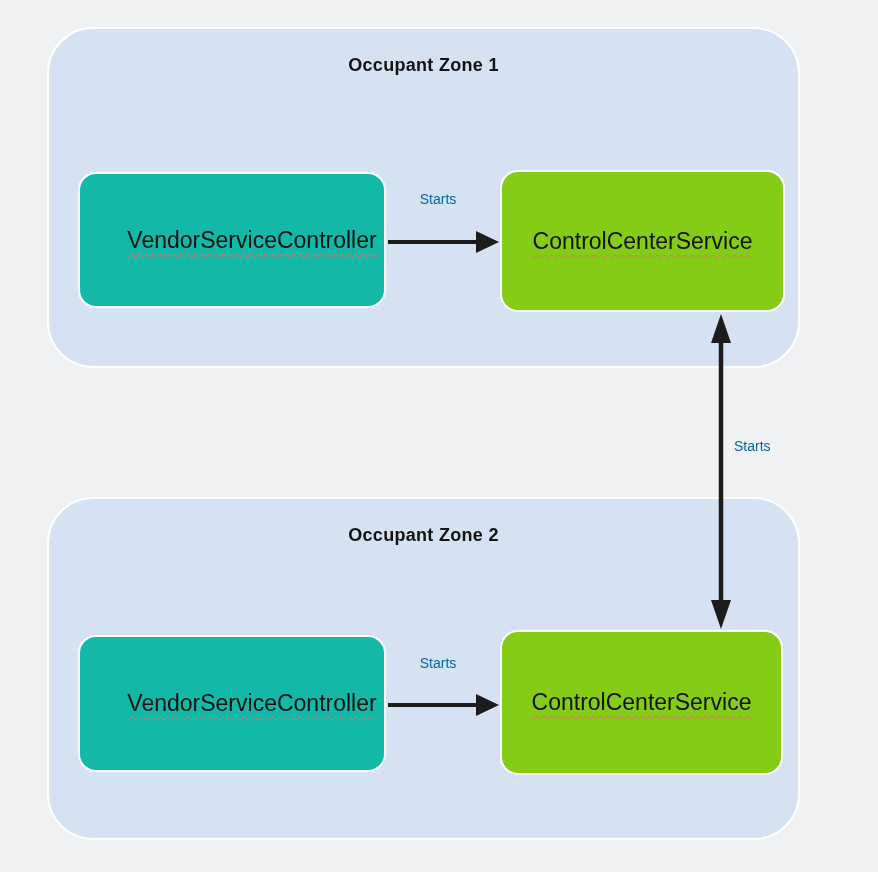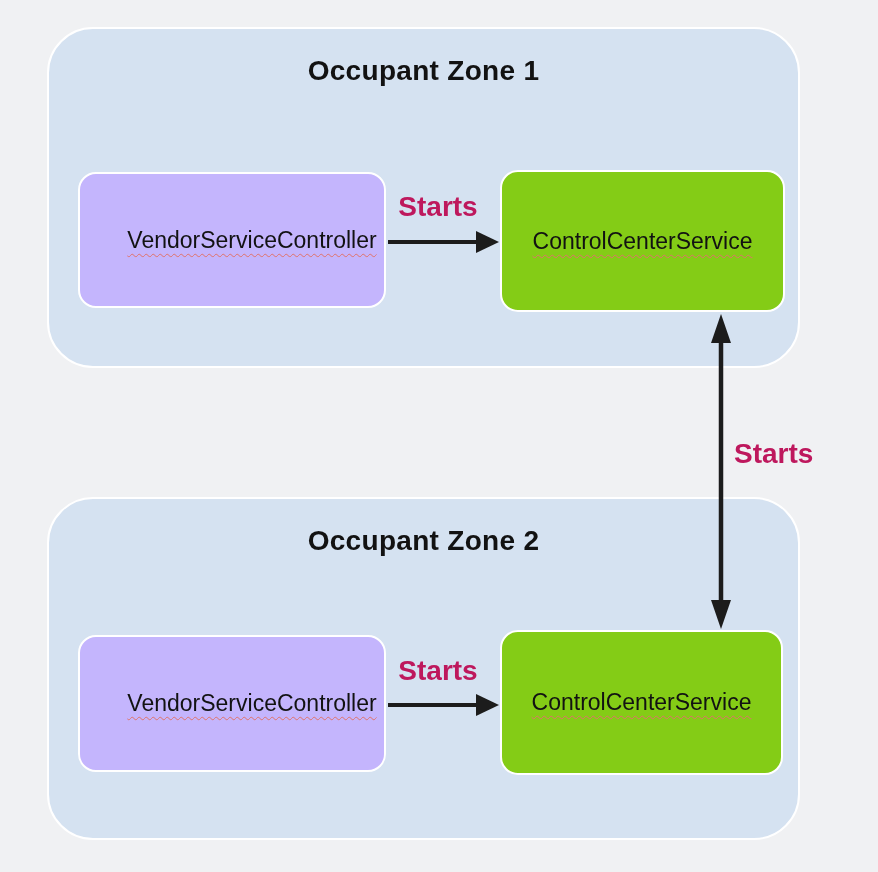--- a/index.html
+++ b/index.html
@@ -23,56 +23,55 @@
     background: #D5E2F1;
     border: 2px solid #FFFFFF;
     border-radius: 46px;
     box-sizing: border-box;
   }
   .zone--one { top: 27px;  height: 341px; }
   .zone--two { top: 497px; height: 343px; }
   .zone__title {
     margin-top: 26px;
     text-align: center;
-    font-size: 28px;
+    font-size: 18px;
     font-weight: bold;
     color: #121212;
     letter-spacing: 0.3px;
   }
   .node {
     position: absolute;
     box-sizing: border-box;
     border: 2px solid #FFFFFF;
     border-radius: 18px;
     display: flex;
     align-items: center;
     justify-content: center;
     font-size: 23px;
     color: #121212;
   }
-  .node--vendor  { background: #c4b5fd; padding-left: 40px; }
+  .node--vendor  { background: #14b8a6; padding-left: 40px; }
   .node--control { background: #84cc16; }
   .node--vendor1  { left: 78px;  top: 172px; width: 308px; height: 136px; }
   .node--control1 { left: 500px; top: 170px; width: 285px; height: 142px; }
   .node--vendor2  { left: 78px;  top: 635px; width: 308px; height: 137px; }
   .node--control2 { left: 500px; top: 630px; width: 283px; height: 145px; }
   .node__label {
     text-decoration-line: underline;
     text-decoration-style: wavy;
     text-decoration-color: #E0726A;
     text-decoration-thickness: 1px;
     text-underline-offset: 5px;
     white-space: nowrap;
   }
   .edge-label {
     position: absolute;
-    font-size: 28px;
-    color: #be185d;
+    font-size: 14px;
+    color: #0369a1;
     white-space: nowrap;
-    font-weight: bold;
   }
   .edge-label--starts1 { left: 390px; top: 191px; width: 96px; text-align: center; }
   .edge-label--starts2 { left: 390px; top: 655px; width: 96px; text-align: center; }
   .edge-label--connect { left: 734px; top: 438px; }
   .arrow-layer {
     position: absolute;
     left: 0;
     top: 0;
     width: 878px;
     height: 872px;

